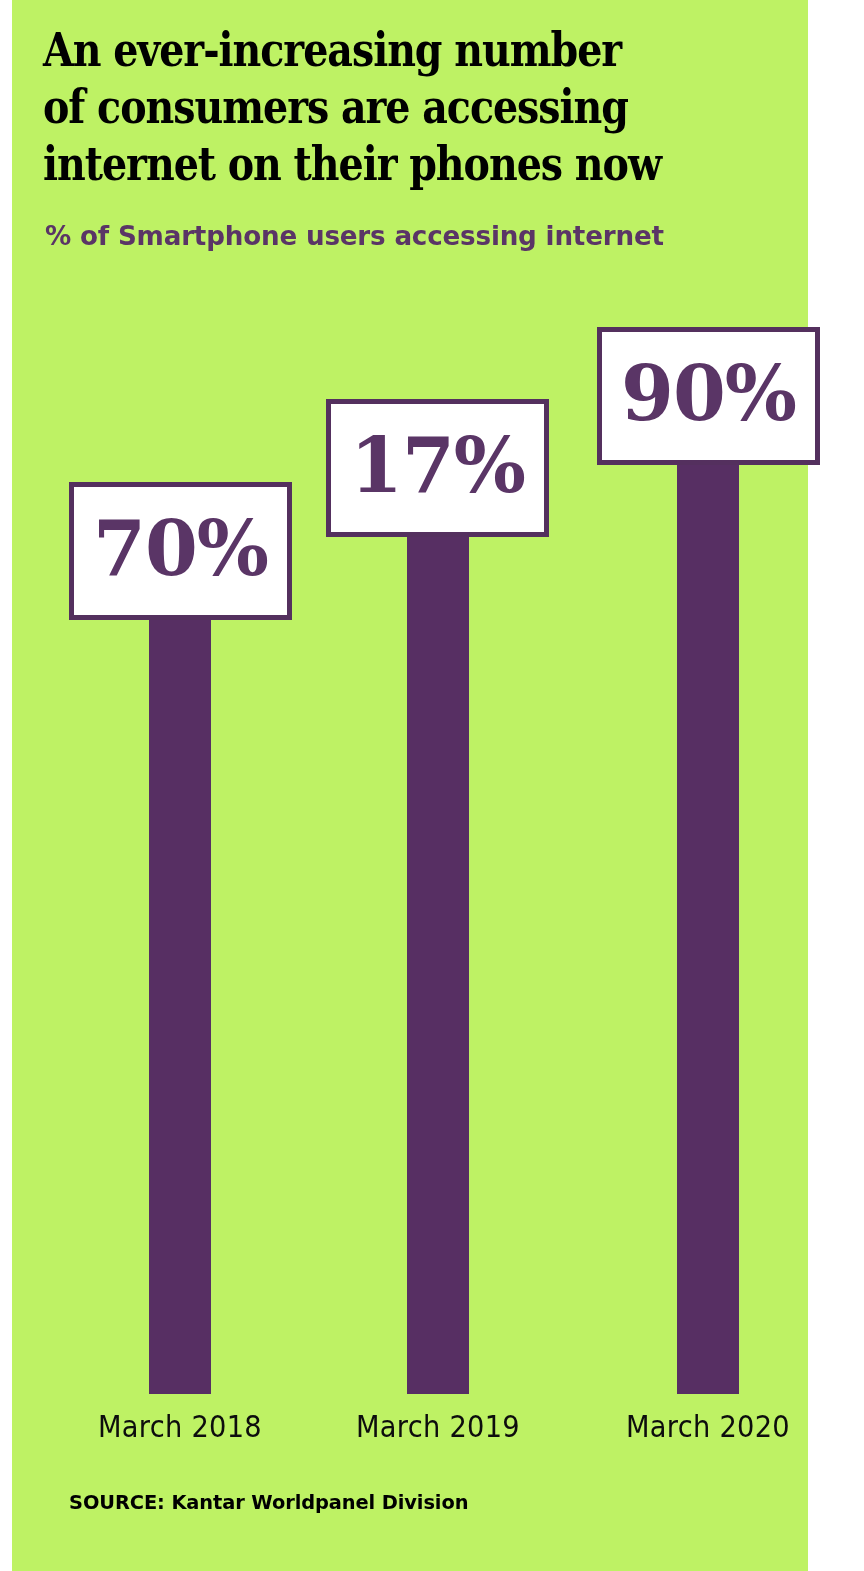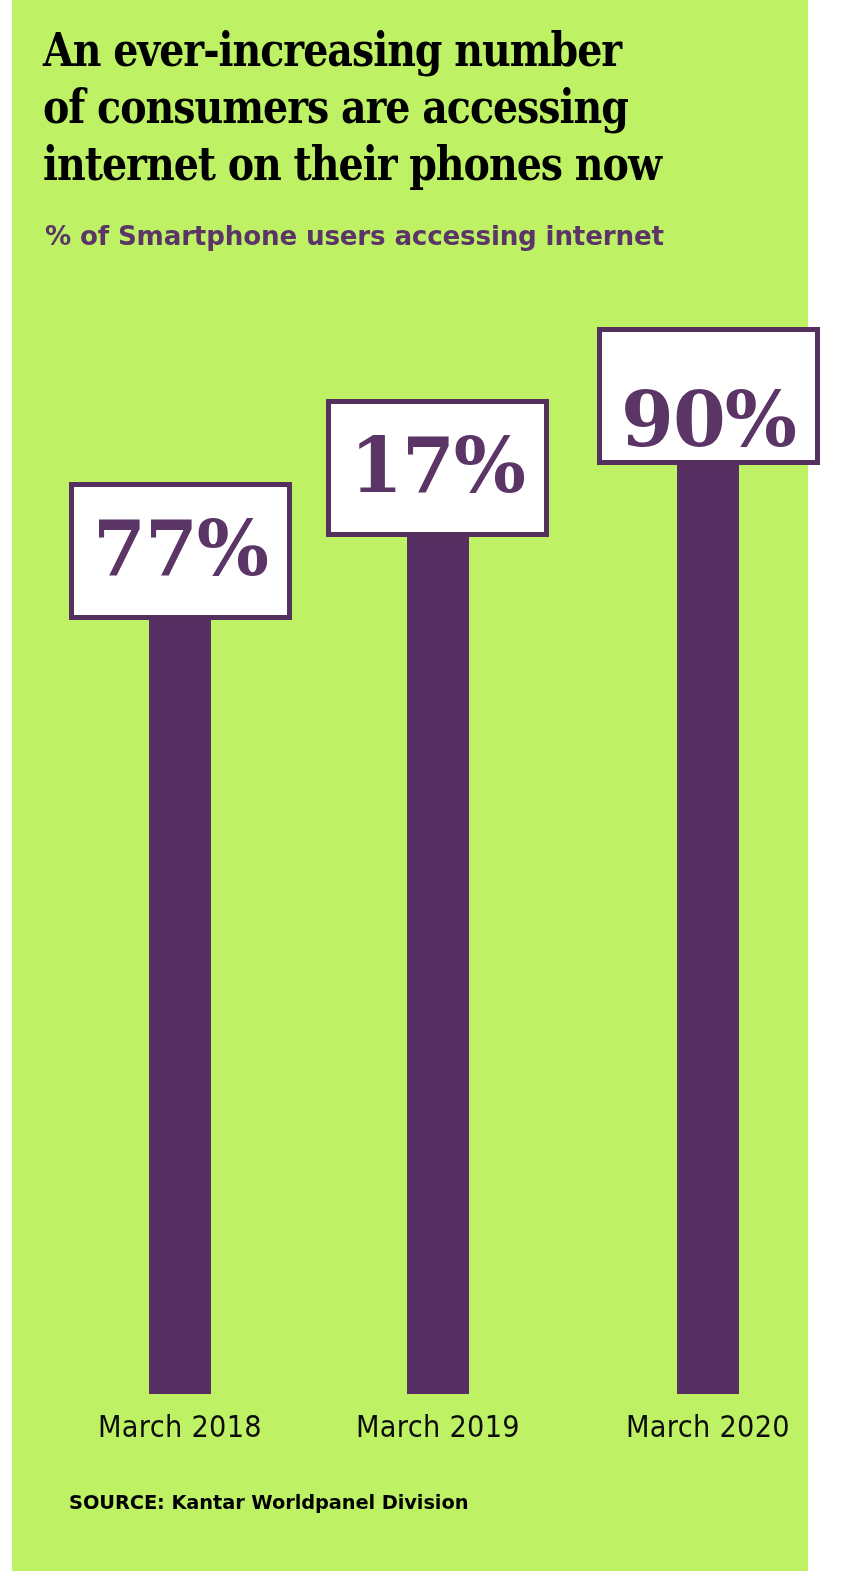--- a/index.html
+++ b/index.html
@@ -130,36 +130,36 @@
 of consumers are accessing
 internet on their phones now</div>
 
   <div class="subtitle">% of Smartphone users accessing internet</div>
 
   <div id="plot">
 
     <div class="series-group">
       <div class="bar" style="left:137px; top:612px; width:62px; height:782px;"></div>
       <div class="callout" style="left:57px; top:482px; width:223px; height:138px;">
-        <span class="callout-value">77%</span>
+        <span class="callout-value">70%</span>
       </div>
       <div class="cat-label" style="left:58px; top:1408px; width:220px;">March 2018</div>
     </div>
 
     <div class="series-group">
       <div class="bar" style="left:395px; top:529px; width:62px; height:865px;"></div>
       <div class="callout" style="left:314px; top:399px; width:223px; height:138px;">
         <span class="callout-value">17%</span>
       </div>
       <div class="cat-label" style="left:316px; top:1408px; width:220px;">March 2019</div>
     </div>
 
     <div class="series-group">
       <div class="bar" style="left:665px; top:457px; width:62px; height:937px;"></div>
-      <div class="callout" style="left:585px; top:327px; width:223px; height:138px;align-items:flex-end;">
+      <div class="callout" style="left:585px; top:327px; width:223px; height:138px;">
         <span class="callout-value">90%</span>
       </div>
       <div class="cat-label" style="left:586px; top:1408px; width:220px;">March 2020</div>
     </div>
 
   </div>
 
   <div class="source">SOURCE: Kantar Worldpanel Division</div>
 
 </div>

